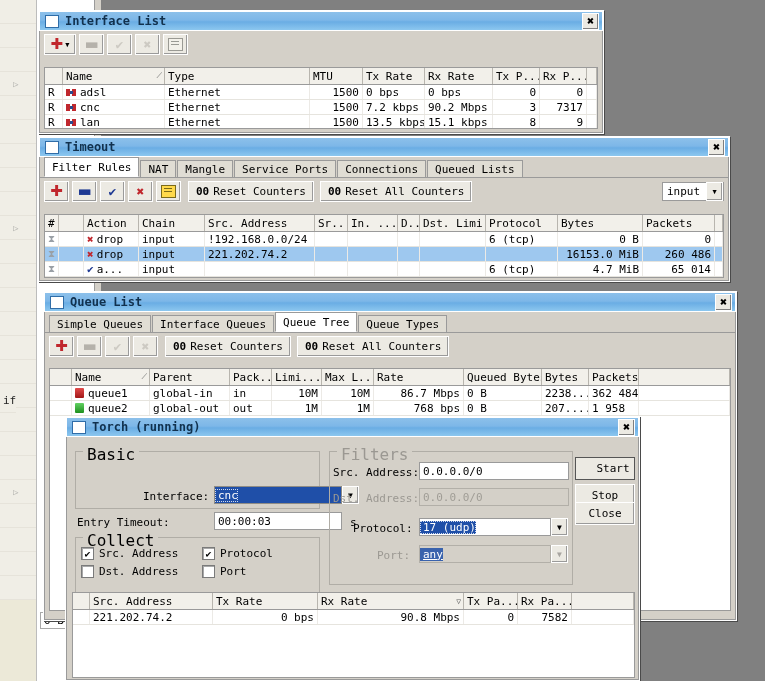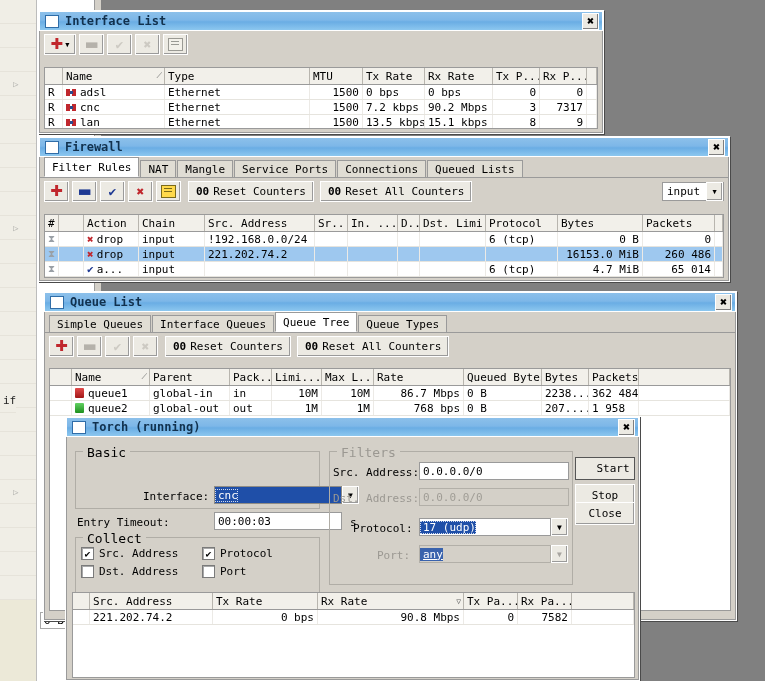--- a/index.html
+++ b/index.html
@@ -88,21 +88,21 @@
   .ifico:after{content:"";position:absolute;left:6px;top:1px;width:4px;height:7px;background:#c0272d;}
   .ifdot{position:absolute;left:4px;top:3px;width:3px;height:3px;background:#2b4a8c;z-index:2;}
   .qico{display:inline-block;width:9px;height:10px;margin-right:4px;border-radius:1px;}
   .qico.red{background:linear-gradient(to bottom,#e24a4a,#a01717);}
   .qico.green{background:linear-gradient(to bottom,#62d162,#1d8f1d);}
   .xdrop{color:#c0272d;font-weight:bold;margin-right:3px;}
   .vacc{color:#1f3a93;font-weight:bold;margin-right:3px;}
   .chainico{color:#9aa0a6;font-size:10px;}
   
   .group{position:absolute;border:1px solid #b0ada6;box-sizing:border-box;}
-  .group > .glabel{position:absolute;top:-7px;left:7px;background:#d4d0c8;padding:0 4px;font-size:13px;}
+  .group > .glabel{position:absolute;top:-7px;left:7px;background:#d4d0c8;padding:0 4px;font-size:16px;}
   .glabel.dim{color:#9b9892;}
   .fld{position:absolute;height:18px;background:#fff;border:1px solid #9a9a9a;box-sizing:border-box;
        display:flex;align-items:center;padding-left:3px;font-size:11px;}
   .fld.dis{background:#d4d0c8;border-color:#b2afa8;color:#a09d96;}
   .fldsel{position:absolute;height:18px;border:1px solid #8f8c85;box-sizing:border-box;
        background:#1f4fa8;display:flex;align-items:center;}
   .fldsel .txt{color:#fff;font-size:11px;padding-left:3px;outline:1px dotted #cfd9ee;outline-offset:-1px;}
   .sbtn{position:absolute;width:17px;height:18px;background:#eceae3;border:1px solid #fff;
        box-shadow:inset -1px -1px 0 #9a9a9a;display:flex;align-items:center;justify-content:center;
        font-size:8px;cursor:pointer;box-sizing:border-box;}
@@ -258,21 +258,21 @@
         <div class="td r" style="width:47px">9</div>
         <div class="td" style="flex:1"></div>
       </div>
     </div>
   </div>
 </div>
 
 <div class="win" id="win-firewall" style="left:38px;top:136px;width:692px;height:146px;">
   <div class="titlebar">
     <div class="tb-icon"></div>
-    <div class="tb-title">Firewall</div>
+    <div class="tb-title">Timeout</div>
     <div class="tb-spacer"></div>
     <div class="tb-close">✖</div>
   </div>
   <div class="inner-border">
     <div class="tabs">
       <div class="tab active">Filter Rules</div>
       <div class="tab">NAT</div>
       <div class="tab">Mangle</div>
       <div class="tab">Service Ports</div>
       <div class="tab">Connections</div>

